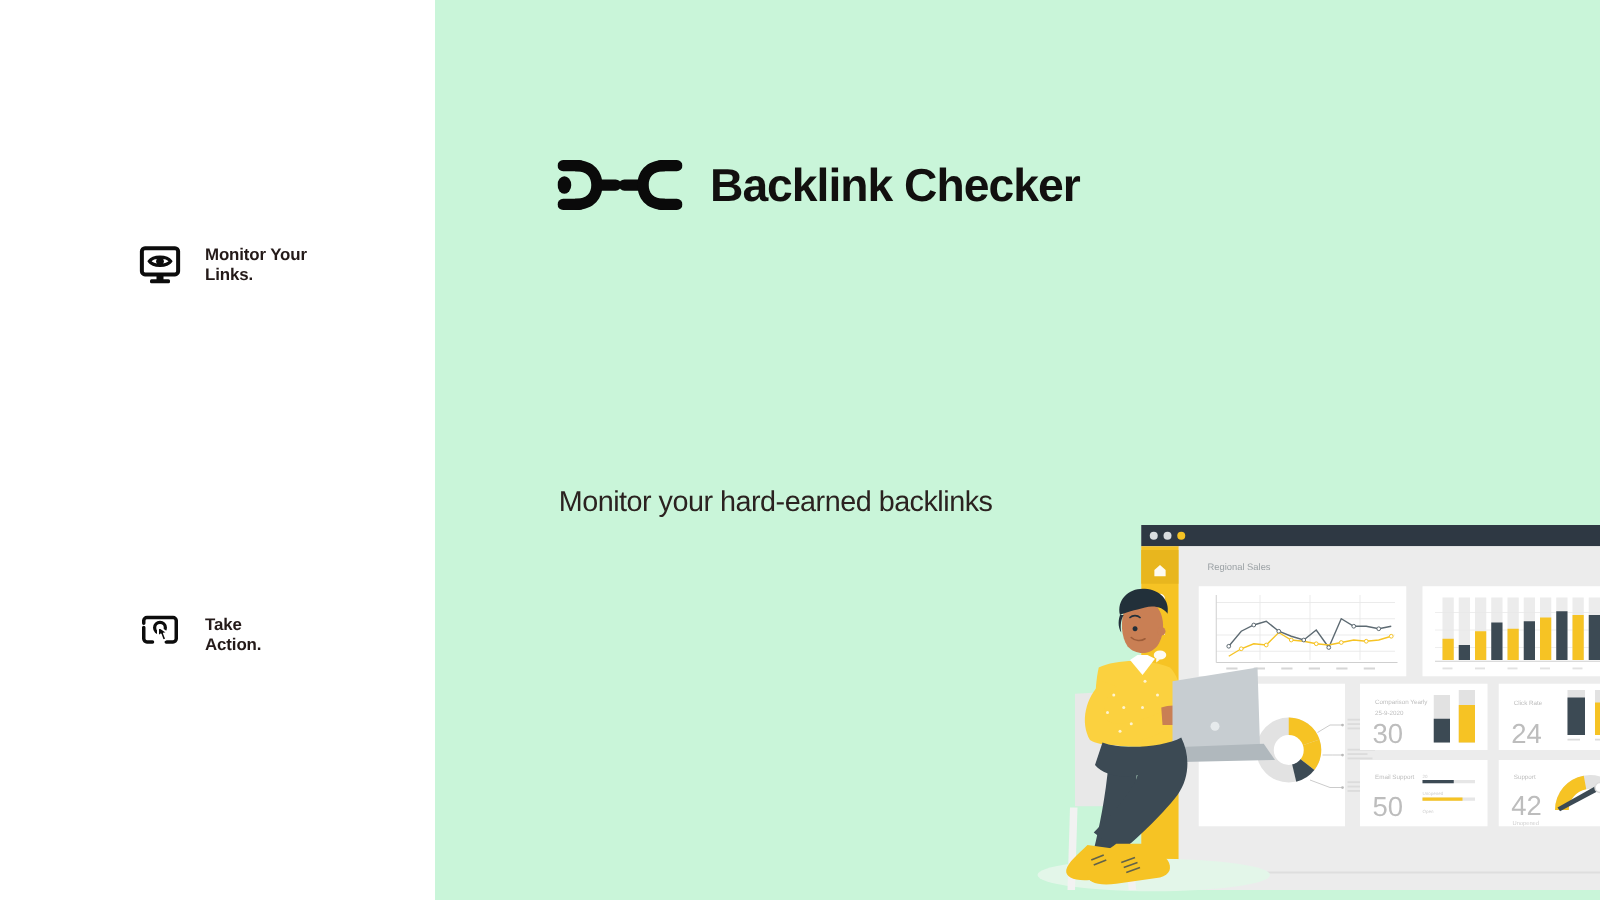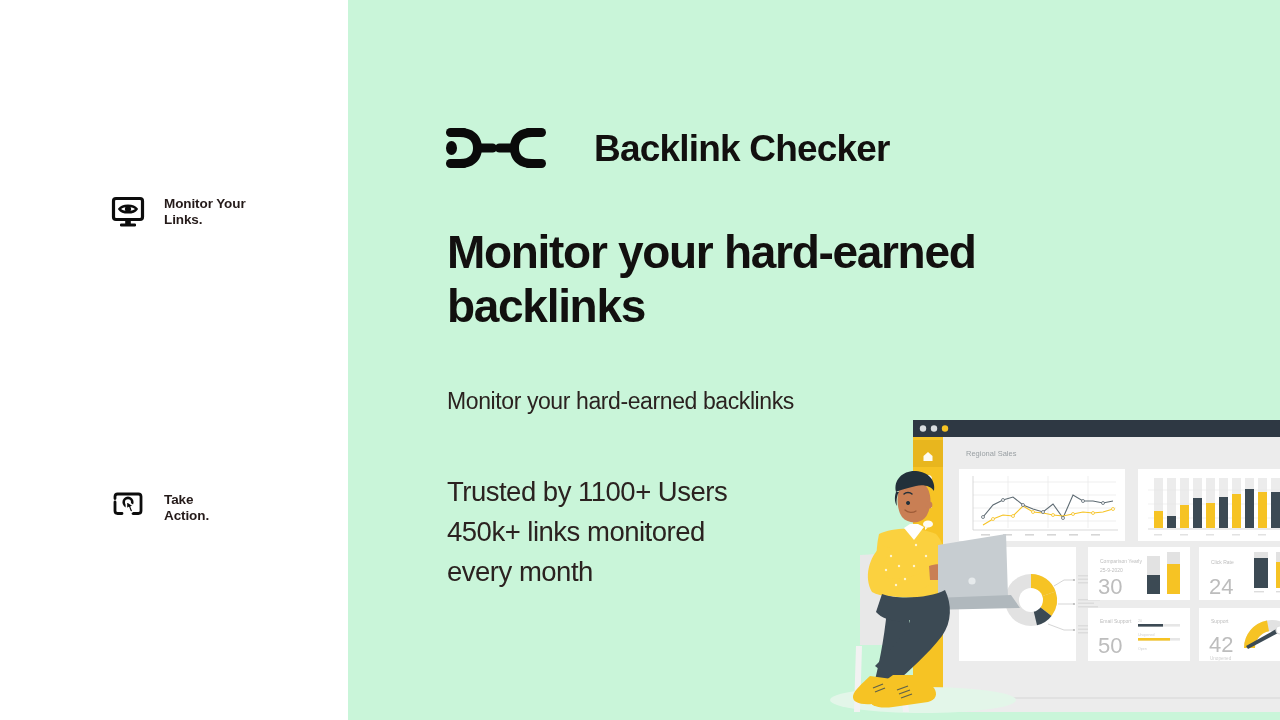--- a/index.html
+++ b/index.html
@@ -70,21 +70,20 @@
     align-items: center;
     gap: 22px;
   }
   .brand-logo { width: 100px; height: 48px; display:block; }
   .brand-title {
     font-size: 37px;
     font-weight: bold;
     color: #12100f;
     letter-spacing: -0.8px;
     line-height: 1;
-    margin-left: 26px;
   }
 
   .headline {
     position: absolute;
     left: 99px; top: 225px;
     width: 640px;
     font-size: 46px;
     font-weight: bold;
     line-height: 54px;
     color: #12100f;
@@ -457,23 +456,18 @@
           <rect x="49" y="19.5" width="22" height="9" rx="4.5"></rect>
           <ellipse cx="5.5" cy="24" rx="5.5" ry="7"></ellipse>
           <rect x="78" y="4" width="22" height="9" rx="4.5"></rect>
           <rect x="78" y="35" width="22" height="9" rx="4.5"></rect>
           <path d="M86 4 C70 4, 64 14, 64 24 C64 34, 70 44, 86 44 L86 35 C76 35, 73 30, 73 24 C73 18, 76 13, 86 13 Z"></path>
         </g>
       </svg>
       <div class="brand-title">Backlink Checker</div>
     </div>
 
-    <div class="headline">Monitor your hard-earned
-backlinks</div>
 
     <div class="subheadline">Monitor your hard-earned backlinks</div>
 
-    <div class="stats">Trusted by 1100+ Users
-450k+ links monitored
-every month</div>
 
   </div>
 </div>
 
 </body></html>

